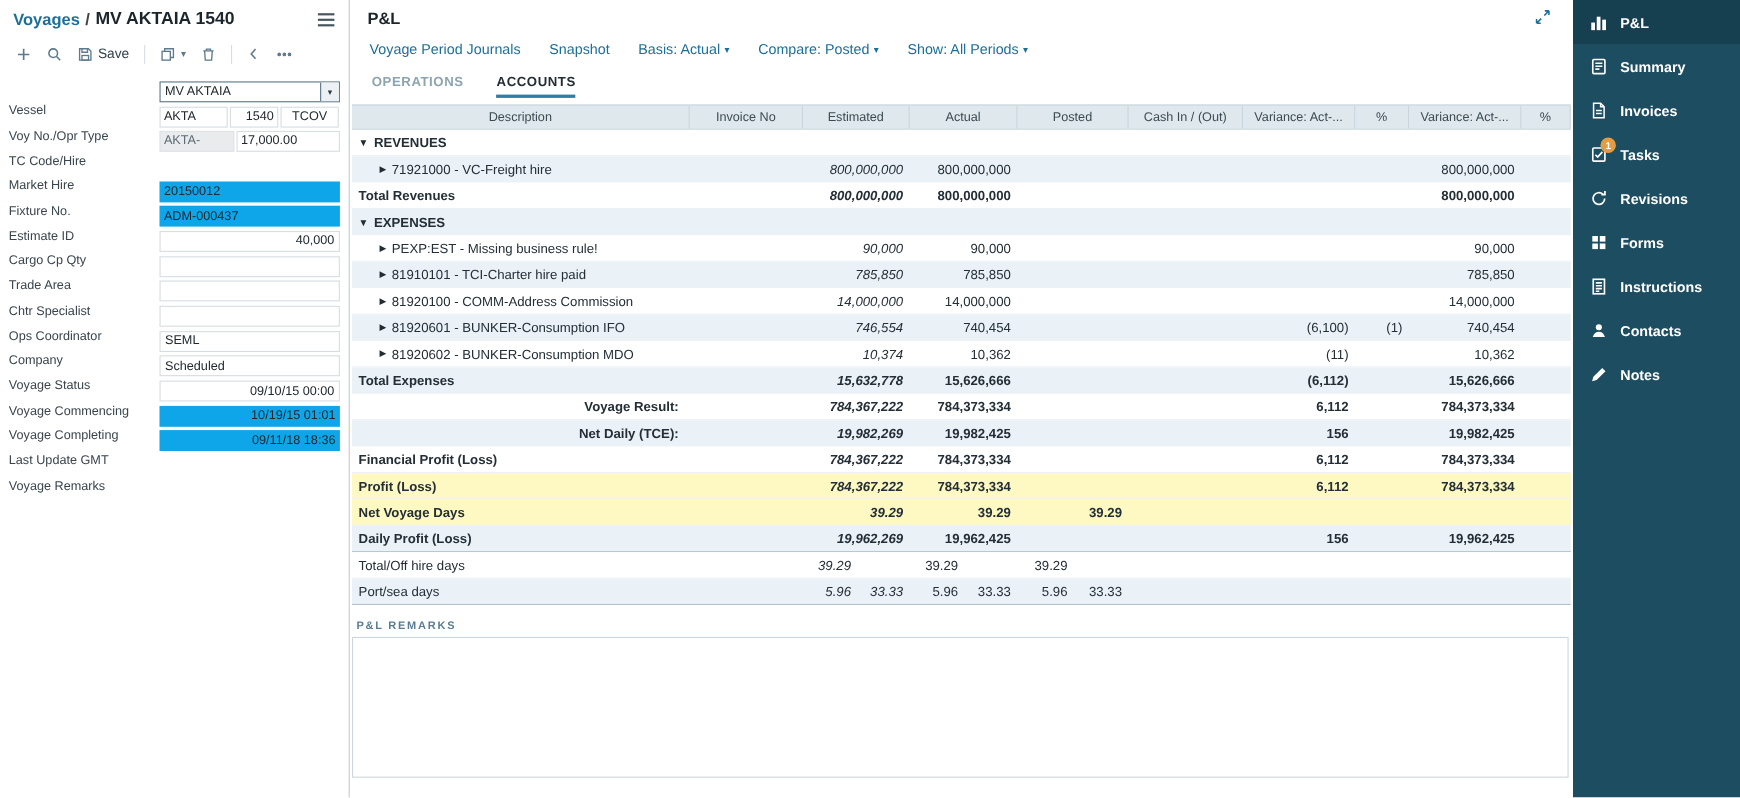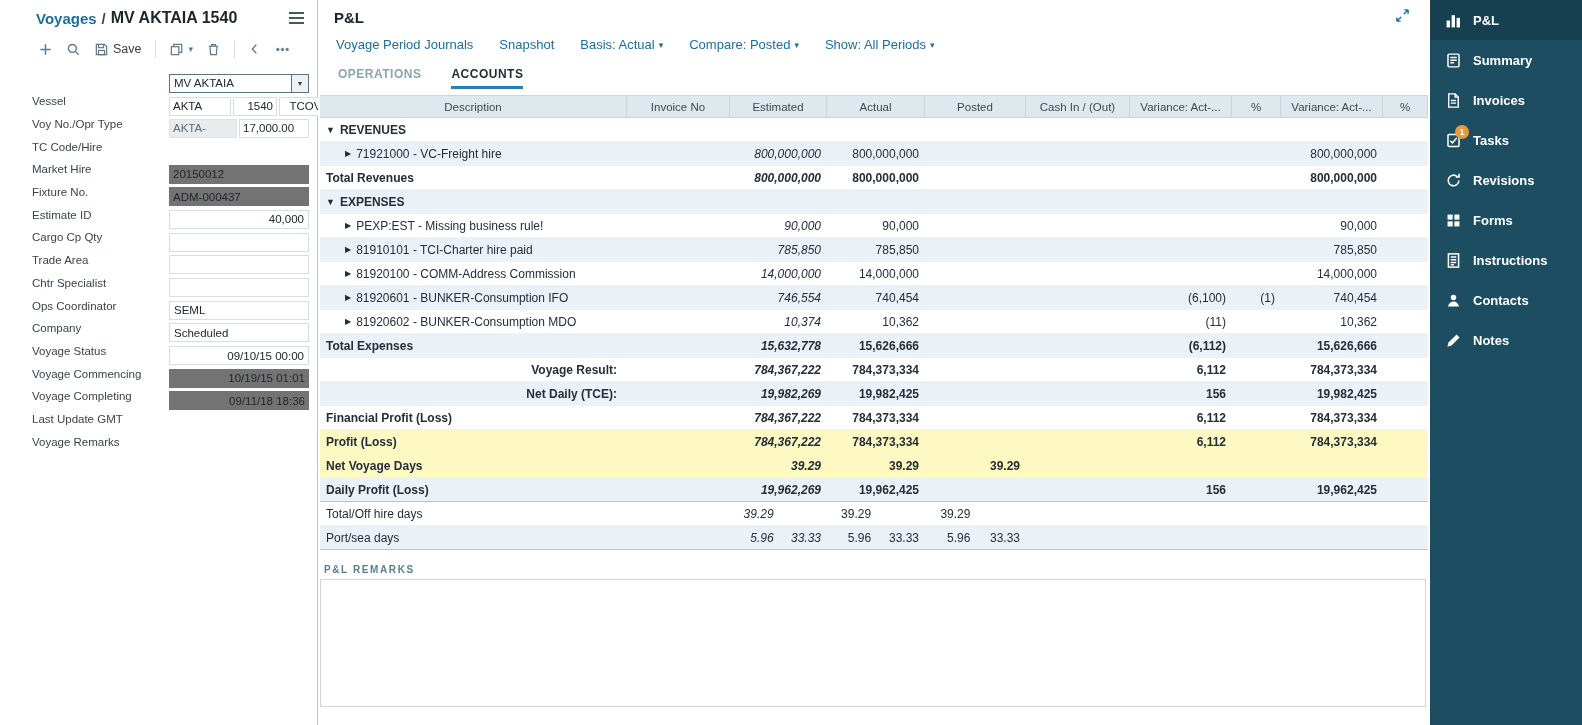--- a/index.html
+++ b/index.html
@@ -1,40 +1,40 @@
 <!DOCTYPE html>
 <html><head>
 <meta charset="utf-8">
 <style>
   * { box-sizing: border-box; margin: 0; padding: 0; }
   body { font-family: "Liberation Sans", sans-serif; background: #fff; }
   .app { position: relative; width: 1582px; height: 725px; overflow: hidden; background: #fff; }
 
   
-  .left-panel { position: absolute; left: 0; top: 0; width: 318px; height: 725px; border-right: 1px solid #b9c3ca; background: #fff; padding-left: 24px; }
+  .left-panel { position: absolute; left: 0; top: 0; width: 318px; height: 725px; border-right: 1px solid #b9c3ca; background: #fff; }
   .lp-header { height: 32px; display: flex; align-items: center; padding: 4px 10px 0 12px; }
   .crumb-section { color: #1d6e99; font-weight: bold; font-size: 15px; }
   .crumb-sep { color: #444; font-size: 15px; margin: 0 5px; font-weight: bold; }
   .crumb-title { color: #1b252c; font-weight: bold; font-size: 16px; }
   .hamburger { margin-left: auto; cursor: pointer; padding: 3px; }
   .hbar { display: block; width: 15px; height: 2px; background: #47575f; margin: 3px 0; }
 
   .lp-toolbar { height: 32px; display: flex; align-items: center; gap: 13px; padding: 2px 12px 0 14px; color: #5e7a8c; }
   .ticon { display: inline-flex; align-items: center; gap: 4px; cursor: pointer; }
   .ticon svg { stroke: #5e7a8c; }
   .ticon em { font-style: normal; font-size: 12.5px; color: #33424c; }
   .tsep { width: 1px; height: 17px; background: #d6dde2; }
   .tcaret { font-size: 9px; color: #5e7a8c; margin-left: 1px; }
 
   .lp-form { padding-top: 8px; }
   .lp-row { display: flex; align-items: center; height: 22.7px; padding-left: 8px; }
   .lp-label { width: 137px; font-size: 11.5px; color: #39444c; flex: none; margin-top: 36px; }
   .lp-value { width: 165px; margin-right: 8px; height: 19px; display: flex; align-items: center; font-size: 11.5px; color: #20292f; }
   .lp-value.box { background: #fff; border: 1px solid #d7dde1; padding: 0 4px; }
-  .lp-value.gray { background: #737373; padding: 0 4px; }
+  .lp-value.gray { background: #0ea5e9; padding: 0 4px; }
   .lp-value.right { justify-content: flex-end; }
   .lp-value.combo { border: 1px solid #5a7484; background: #fff; justify-content: space-between; padding-left: 4px; }
   .combo-caret { width: 17px; height: 17px; border-left: 1px solid #5a7484; background: #eef1f3; display: flex; align-items: center; justify-content: center; font-size: 8px; color: #2d3a42; cursor: pointer; }
   .lp-value.multi { gap: 2px; }
   .mcell { display: inline-block; height: 19px; line-height: 17px; background: #fff; border: 1px solid #d7dde1; padding: 0 3px; overflow: hidden; }
   .mcell.gray { background: #e9ebed; border-color: #e0e3e6; color: #5d6c77; }
   .mcell.right { text-align: left; }
 
   
   .main { position: absolute; left: 318px; top: 0; width: 1112px; height: 725px; background: #fff; }

